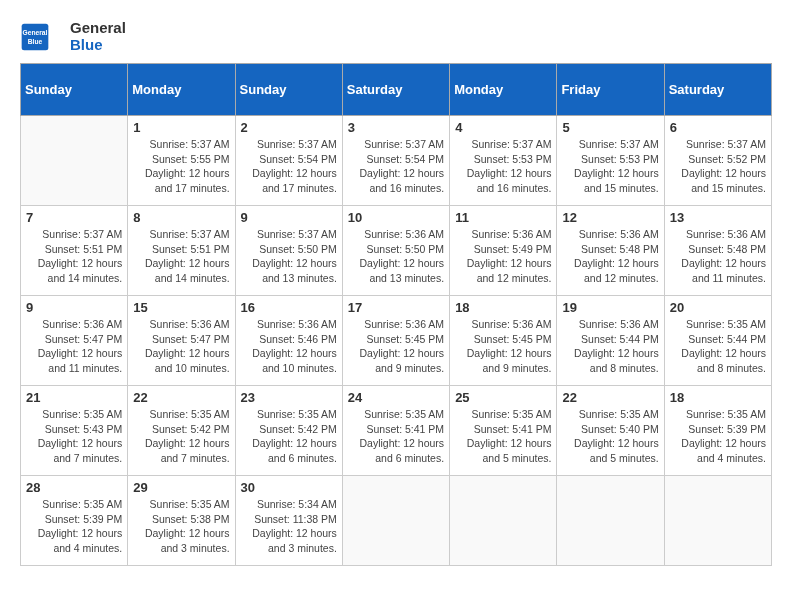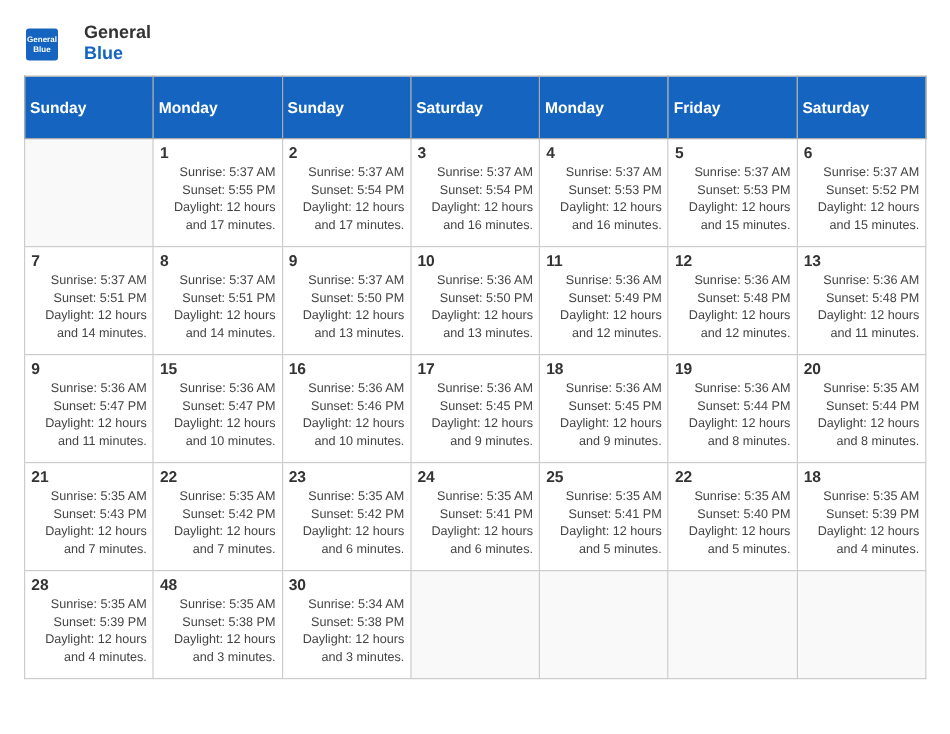--- a/index.html
+++ b/index.html
@@ -309,30 +309,30 @@
       </tr>
       <tr>
         <td>
           <div class="day-number">28</div>
           <div class="day-info" style="white-space: pre-line;">Sunrise: 5:35 AM
 Sunset: 5:39 PM
 Daylight: 12 hours
 and 4 minutes.</div>
         </td>
         <td>
-          <div class="day-number">48</div>
+          <div class="day-number">29</div>
           <div class="day-info" style="white-space: pre-line;">Sunrise: 5:35 AM
 Sunset: 5:38 PM
 Daylight: 12 hours
 and 3 minutes.</div>
         </td>
         <td>
           <div class="day-number">30</div>
           <div class="day-info" style="white-space: pre-line;">Sunrise: 5:34 AM
-Sunset: 5:38 PM
+Sunset: 11:38 PM
 Daylight: 12 hours
 and 3 minutes.</div>
         </td>
         <td class="empty"></td>
         <td class="empty"></td>
         <td class="empty"></td>
         <td class="empty"></td>
       </tr>
     </tbody>
 </table>

